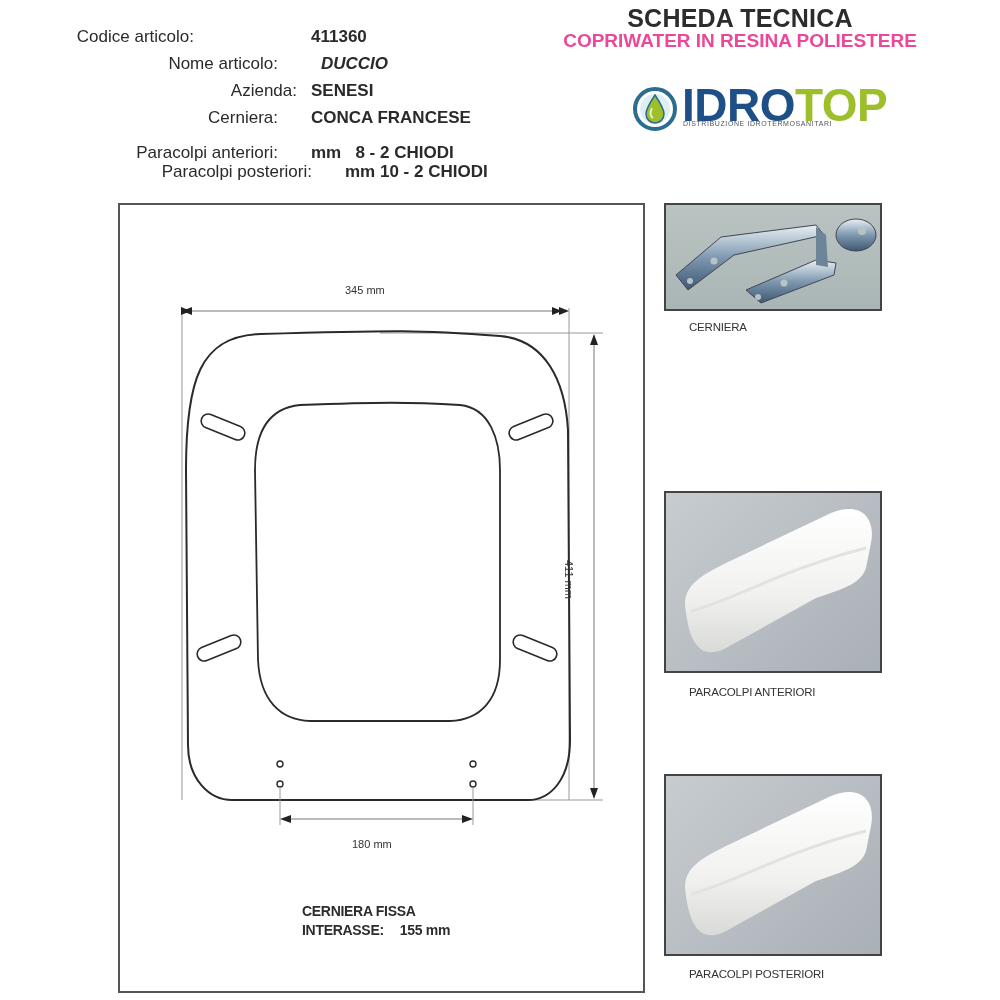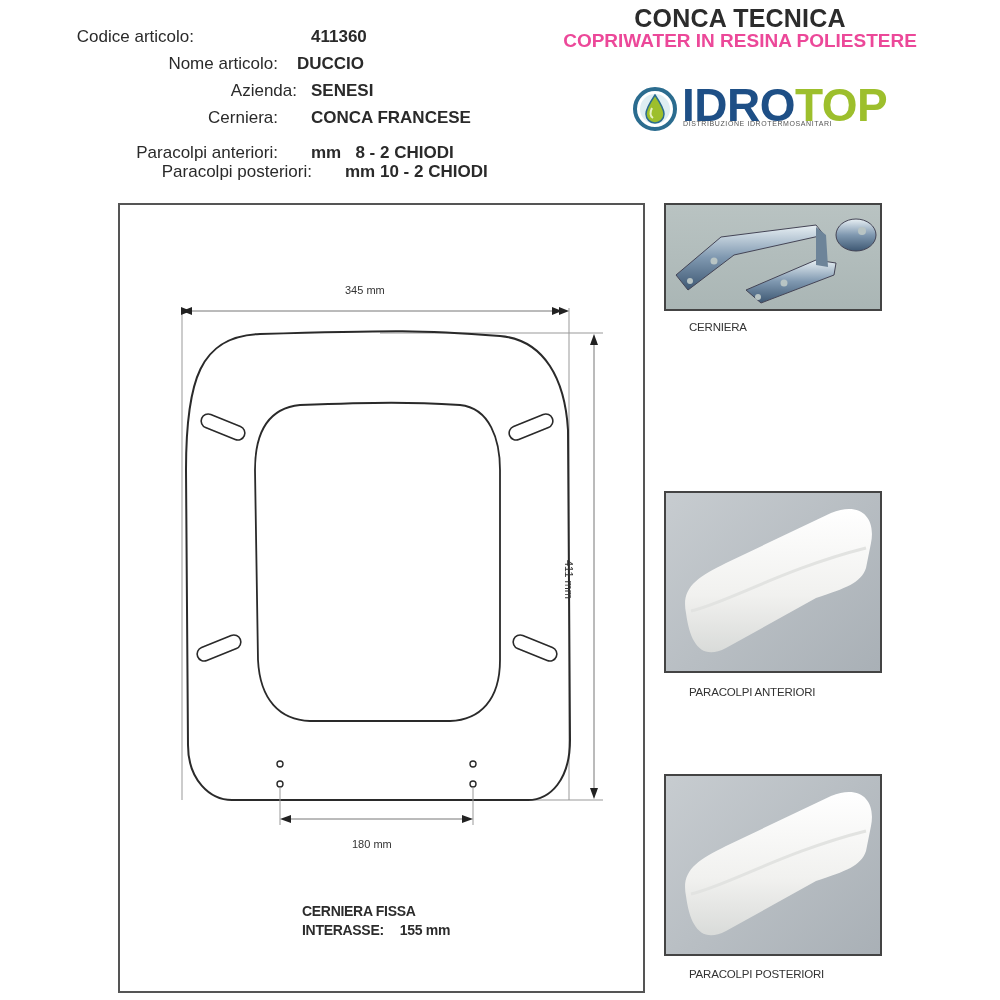--- a/index.html
+++ b/index.html
@@ -28,41 +28,41 @@
   .dim-text { font-size:11px; color:#333; }
   .note { font-weight:bold; font-size:14px; color:#2c2c2c; line-height:19px; letter-spacing:-0.3px; }
 
   
   .photo { border:2px solid #444; box-sizing:border-box; overflow:hidden; }
   .photo-label { font-size:11.5px; color:#333; letter-spacing:-0.2px; white-space:nowrap; }
 </style>
 </head>
 <body>
 
-<div class="abs title">CONCA TECNICA</div>
+<div class="abs title">SCHEDA TECNICA</div>
 <div class="abs subtitle">COPRIWATER IN RESINA POLIESTERE</div>
 
 <div class="abs logo">
   <svg width="46" height="46" viewBox="0 0 46 46" style="position:absolute;left:0;top:0;">
     <circle cx="23" cy="23" r="20" fill="none" stroke="#2b6c8f" stroke-width="4"></circle>
     <circle cx="23" cy="23" r="15" fill="#dfeef3"></circle>
     <path d="M23 9 C 17 18, 14 23, 14 28 A 9 9 0 0 0 32 28 C 32 23, 29 18, 23 9 Z" fill="#9dbf2c" stroke="#2b6c8f" stroke-width="1.5"></path>
     <path d="M20 22 C 18 26, 18 30, 21 32" fill="none" stroke="#e7f2c4" stroke-width="2"></path>
   </svg>
   <div class="logo-word"><span class="idro">IDRO</span><span class="top">TOP</span></div>
   <div class="logo-tag">DISTRIBUZIONE IDROTERMOSANITARI</div>
 </div>
 
 <div class="spec-row" style="left:0;top:26px;width:916px;">
   <span class="spec-label" style="right:722px;">Codice articolo:</span>
   <span class="spec-value" style="left:311px;">411360</span>
 </div>
 <div class="spec-row" style="left:0;top:53px;width:1000px;">
   <span class="spec-label" style="right:722px;">Nome articolo:</span>
-  <span class="spec-value" style="left:297px;">DUCCIO</span>
+  <span class="spec-value" style="left:321px;font-style:italic;">DUCCIO</span>
 </div>
 <div class="spec-row" style="left:0;top:80px;width:1000px;padding-left:19px;">
   <span class="spec-label" style="right:722px;">Azienda:</span>
   <span class="spec-value" style="left:311px;">SENESI</span>
 </div>
 <div class="spec-row" style="left:0;top:107px;width:1000px;">
   <span class="spec-label" style="right:722px;">Cerniera:</span>
   <span class="spec-value" style="left:311px;text-align:center;">CONCA FRANCESE</span>
 </div>
 <div class="spec-row" style="left:0;top:134px;width:1000px;margin-top:8px;">

